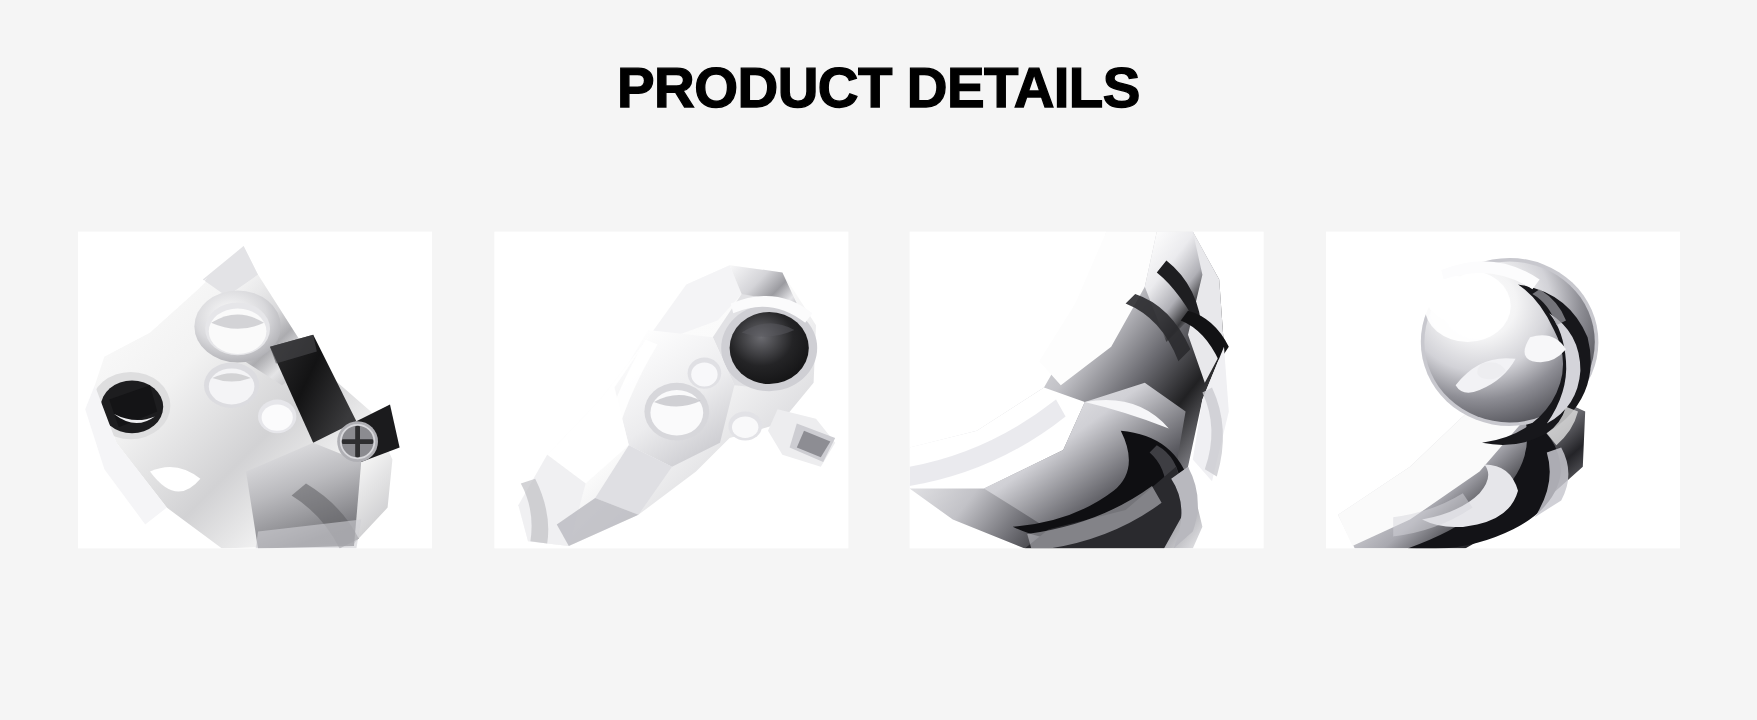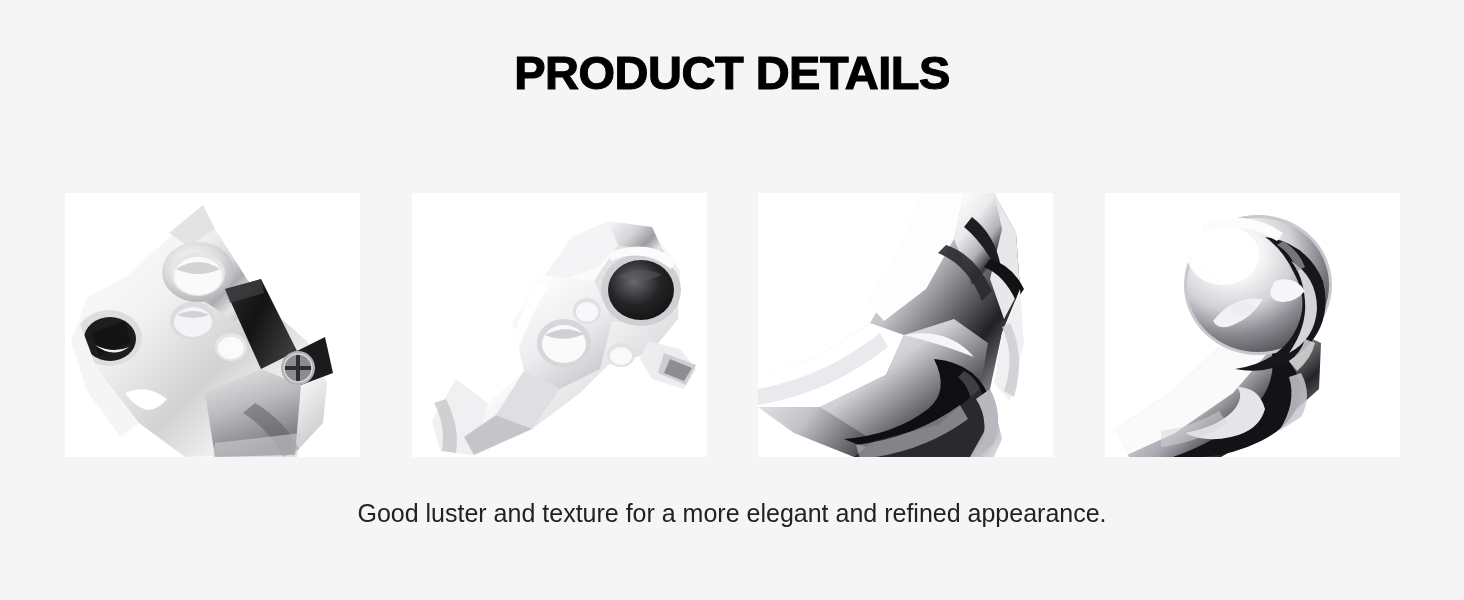--- a/index.html
+++ b/index.html
@@ -313,15 +313,14 @@
           <ellipse cx="108" cy="56" rx="24" ry="19" fill="#ffffff"></ellipse>
           <path d="M96 32 q44 -18 82 8 l-6 8 q-34 -22 -74 -8 Z" fill="#fcfcfd"></path>
           <path d="M178 48 q16 10 22 26 l-8 4 q-6 -18 -20 -26 Z" fill="#9c9ca3" opacity="0.7"></path>
           <path d="M200 146 q-4 14 -16 22 l8 10 q14 -12 18 -28 Z" fill="#dededf" opacity="0.8"></path>
         </g>
       </svg>
     </div>
 
   </div>
 
-  <div class="caption">Good luster and texture for a more elegant and refined appearance.</div>
 
 </div>
 
 </body></html>

